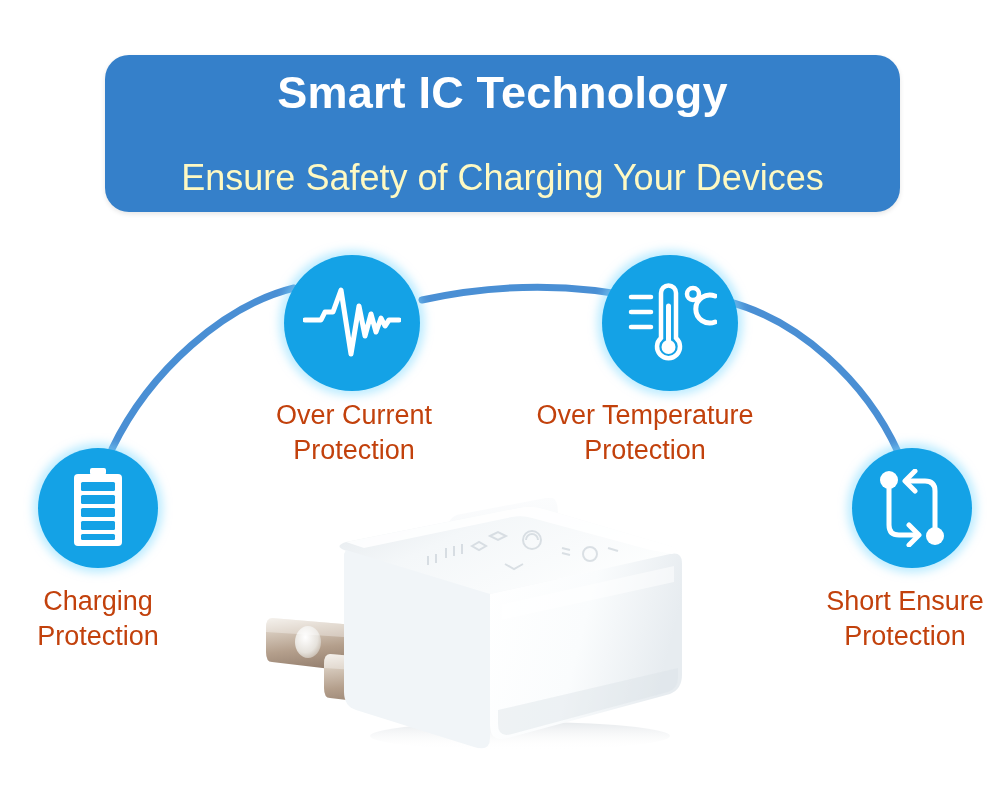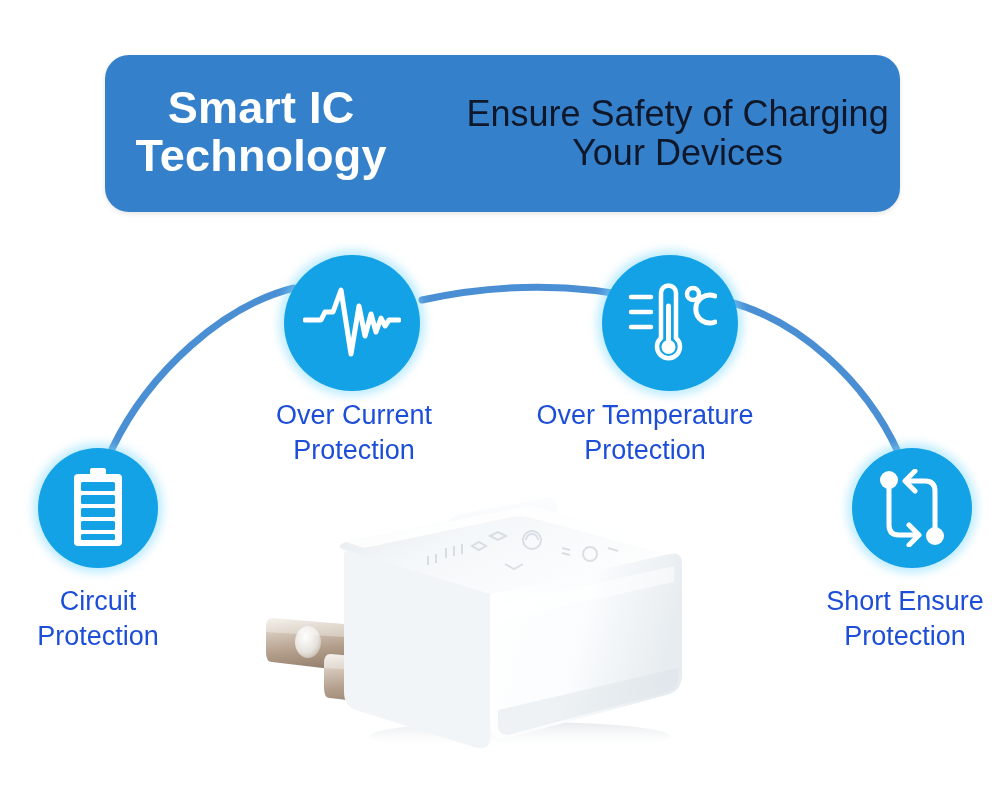--- a/index.html
+++ b/index.html
@@ -17,37 +17,37 @@
   }
 
   
   #banner {
     position:absolute;
     left:105px; top:55px;
     width:795px; height:157px;
     background:#3580CA;
     border-radius:24px;
     display:flex;
-    flex-direction:row;
+    flex-direction:column;
     align-items:center;
     justify-content:center;
     box-shadow:0 2px 5px rgba(0,0,0,0.10);
     gap:38px;
   }
   #banner-title {
     color:#ffffff;
     font-size:45px;
     font-weight:bold;
     letter-spacing:0.2px;
     line-height:1.06;
     text-align:center;
     margin-bottom:4px;
   }
   #banner-subtitle {
-    color:#0f172a;
+    color:#fef9c3;
     font-size:36px;
     font-weight:normal;
     line-height:1.08;
     text-align:center;
   }
 
   
   #arcs {
     position:absolute;
     left:0; top:0;
@@ -77,21 +77,21 @@
   #node-temp     { left:602px; top:255px; }
   #node-temp .circle     { width:136px; height:136px; }
   #node-voltage  { left:38px;  top:448px; }
   #node-voltage .circle  { width:120px; height:120px; }
   #node-short    { left:852px; top:448px; }
   #node-short .circle    { width:120px; height:120px; }
 
   
   .label {
     position:absolute;
-    color:#1d4ed8;
+    color:#c2410c;
     font-size:27px;
     line-height:1.28;
     text-align:center;
     white-space:nowrap;
   }
   #label-current { left:206px; top:398px; width:296px; }
   #label-temp    { left:497px; top:398px; width:296px; }
   #label-voltage { left:0px;   top:584px; width:196px; }
   #label-short   { left:806px; top:584px; width:198px; }
 
@@ -163,21 +163,21 @@
           <rect x="10" y="14" width="34" height="9" rx="1.5"></rect>
           <rect x="10" y="27" width="34" height="9" rx="1.5"></rect>
           <rect x="10" y="40" width="34" height="9" rx="1.5"></rect>
           <rect x="10" y="53" width="34" height="9" rx="1.5"></rect>
           <rect x="10" y="66" width="34" height="6" rx="1.5"></rect>
         </g>
       </svg>
     </div>
   </div>
   <div class="label" id="label-voltage">
-    <div>Circuit</div>
+    <div>Charging</div>
     <div>Protection</div>
   </div>
 
   <div class="node" id="node-short">
     <div class="circle">
       <svg width="74" height="78" viewBox="0 0 74 78">
         <g fill="none" stroke="#FFFFFF" stroke-width="5" stroke-linecap="round" stroke-linejoin="round">
           <path d="M 14 14 L 14 56 q 0 10 10 10 L 42 66"></path>
           <path d="M 60 64 L 60 22 q 0 -10 -10 -10 L 32 12"></path>
           <polyline points="34,56 44,66 34,76"></polyline>

